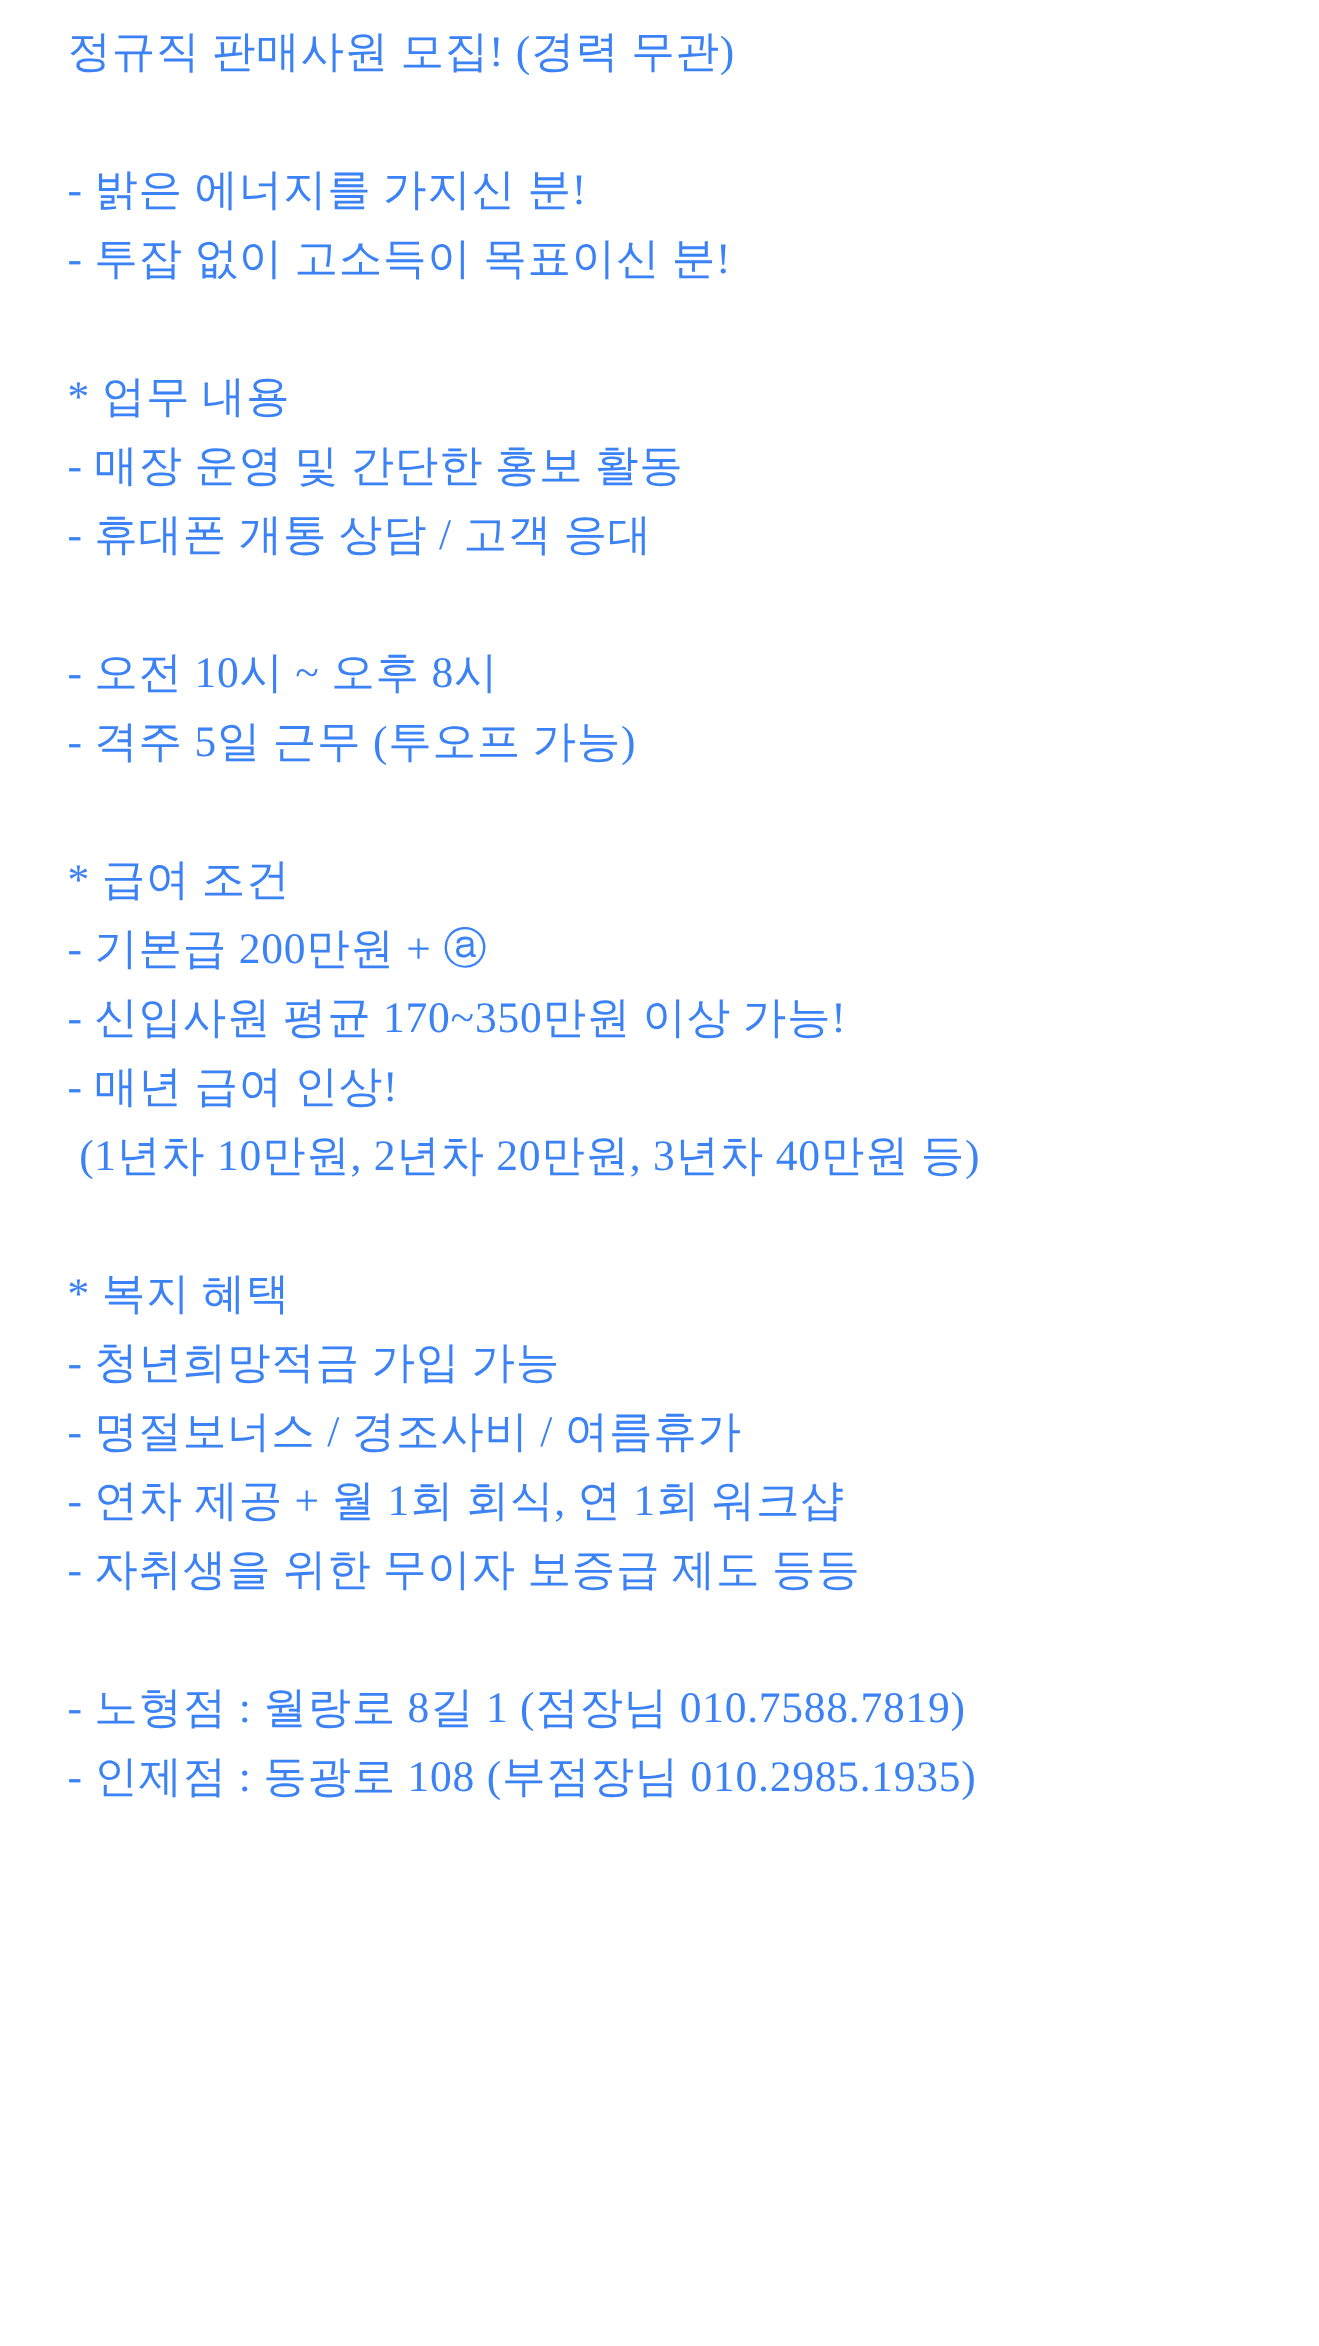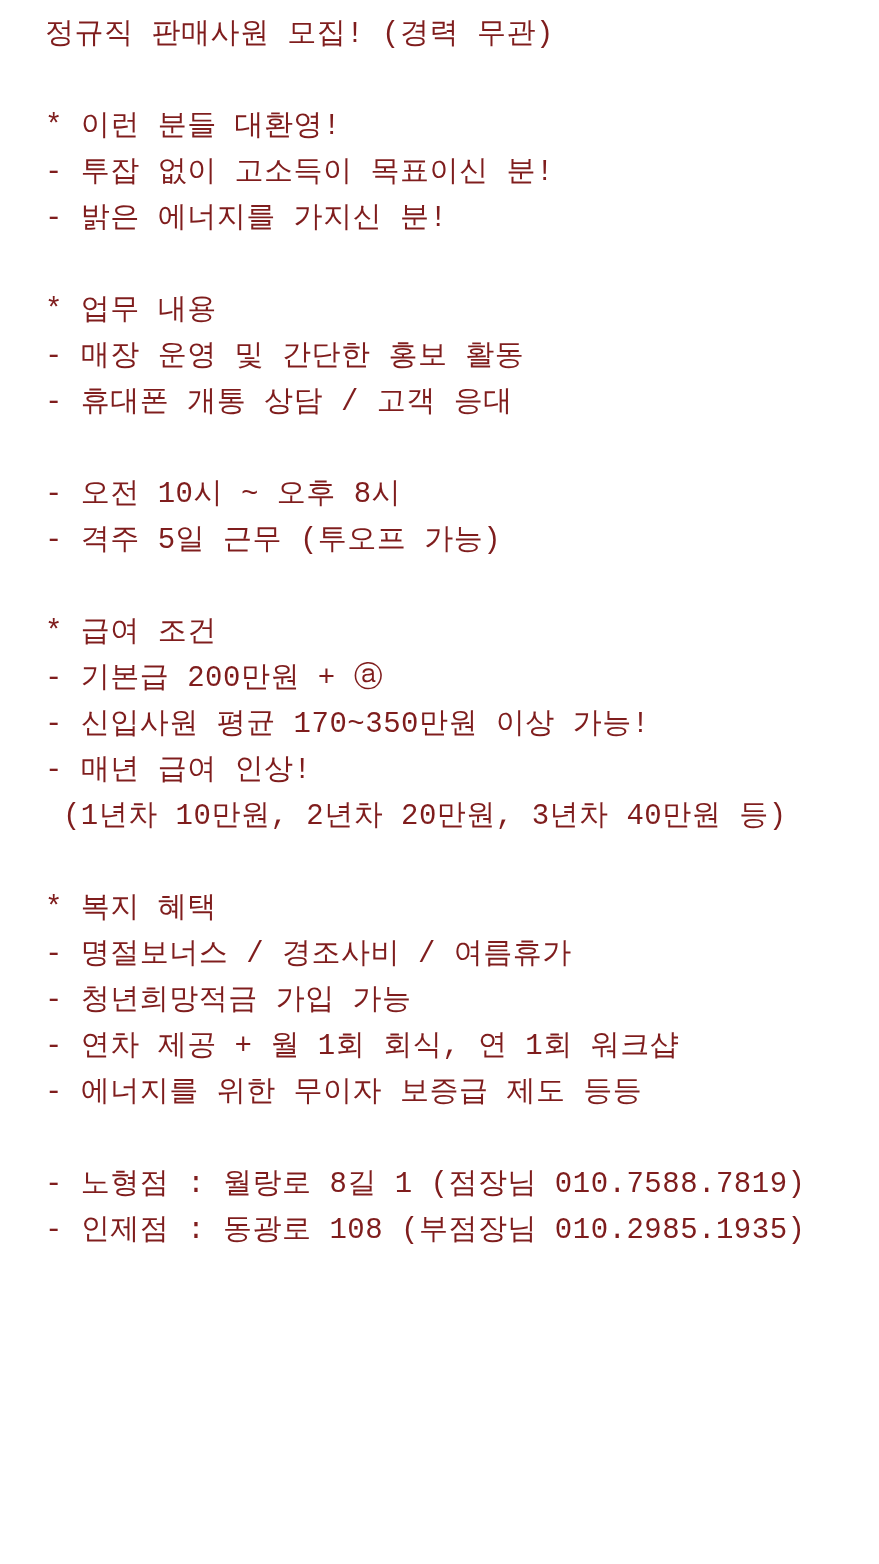--- a/index.html
+++ b/index.html
@@ -7,22 +7,22 @@
     padding: 0;
     background: #ffffff;
   }
   .page {
     position: relative;
     width: 879px;
     height: 1564px;
     box-sizing: border-box;
     background: #ffffff;
     padding: 12px 24px 0 45px;
-    font-family: Liberation Mono, monospace;
-    color: #7f1d1d;
+    font-family: Liberation Serif, serif;
+    color: #3b82f6;
     font-size: 29px;
     line-height: 46px;
     font-weight: 500;
     overflow: hidden;
   }
   .line {
     margin: 0;
     white-space: pre;
     letter-spacing: 0.5px;
   }
@@ -34,23 +34,22 @@
   }
 </style>
 </head>
 <body>
 
 <div class="page">
 
   <p class="line block">정규직 판매사원 모집! (경력 무관)</p>
 
   <section class="block">
-    <p class="line">* 이런 분들 대환영!</p>
+    <p class="line">- 밝은 에너지를 가지신 분!</p>
     <p class="line">- 투잡 없이 고소득이 목표이신 분!</p>
-    <p class="line">- 밝은 에너지를 가지신 분!</p>
   </section>
 
   <section class="block">
     <p class="line">* 업무 내용</p>
     <p class="line">- 매장 운영 및 간단한 홍보 활동</p>
     <p class="line">- 휴대폰 개통 상담 / 고객 응대</p>
   </section>
 
   <section class="block">
     <p class="line">- 오전 10시 ~ 오후 8시</p>
@@ -60,24 +59,24 @@
   <section class="block">
     <p class="line">* 급여 조건</p>
     <p class="line">- 기본급 200만원 + ⓐ</p>
     <p class="line">- 신입사원 평균 170~350만원 이상 가능!</p>
     <p class="line">- 매년 급여 인상!</p>
     <p class="line"> (1년차 10만원, 2년차 20만원, 3년차 40만원 등)</p>
   </section>
 
   <section class="block">
     <p class="line">* 복지 혜택</p>
+    <p class="line">- 청년희망적금 가입 가능</p>
     <p class="line">- 명절보너스 / 경조사비 / 여름휴가</p>
-    <p class="line">- 청년희망적금 가입 가능</p>
     <p class="line">- 연차 제공 + 월 1회 회식, 연 1회 워크샵</p>
-    <p class="line">- 에너지를 위한 무이자 보증급 제도 등등</p>
+    <p class="line">- 자취생을 위한 무이자 보증급 제도 등등</p>
   </section>
 
   <section class="block">
     <p class="line">- 노형점 : 월랑로 8길 1 (점장님 010.7588.7819)</p>
     <p class="line">- 인제점 : 동광로 108 (부점장님 010.2985.1935)</p>
   </section>
 
 
 </div>
 

